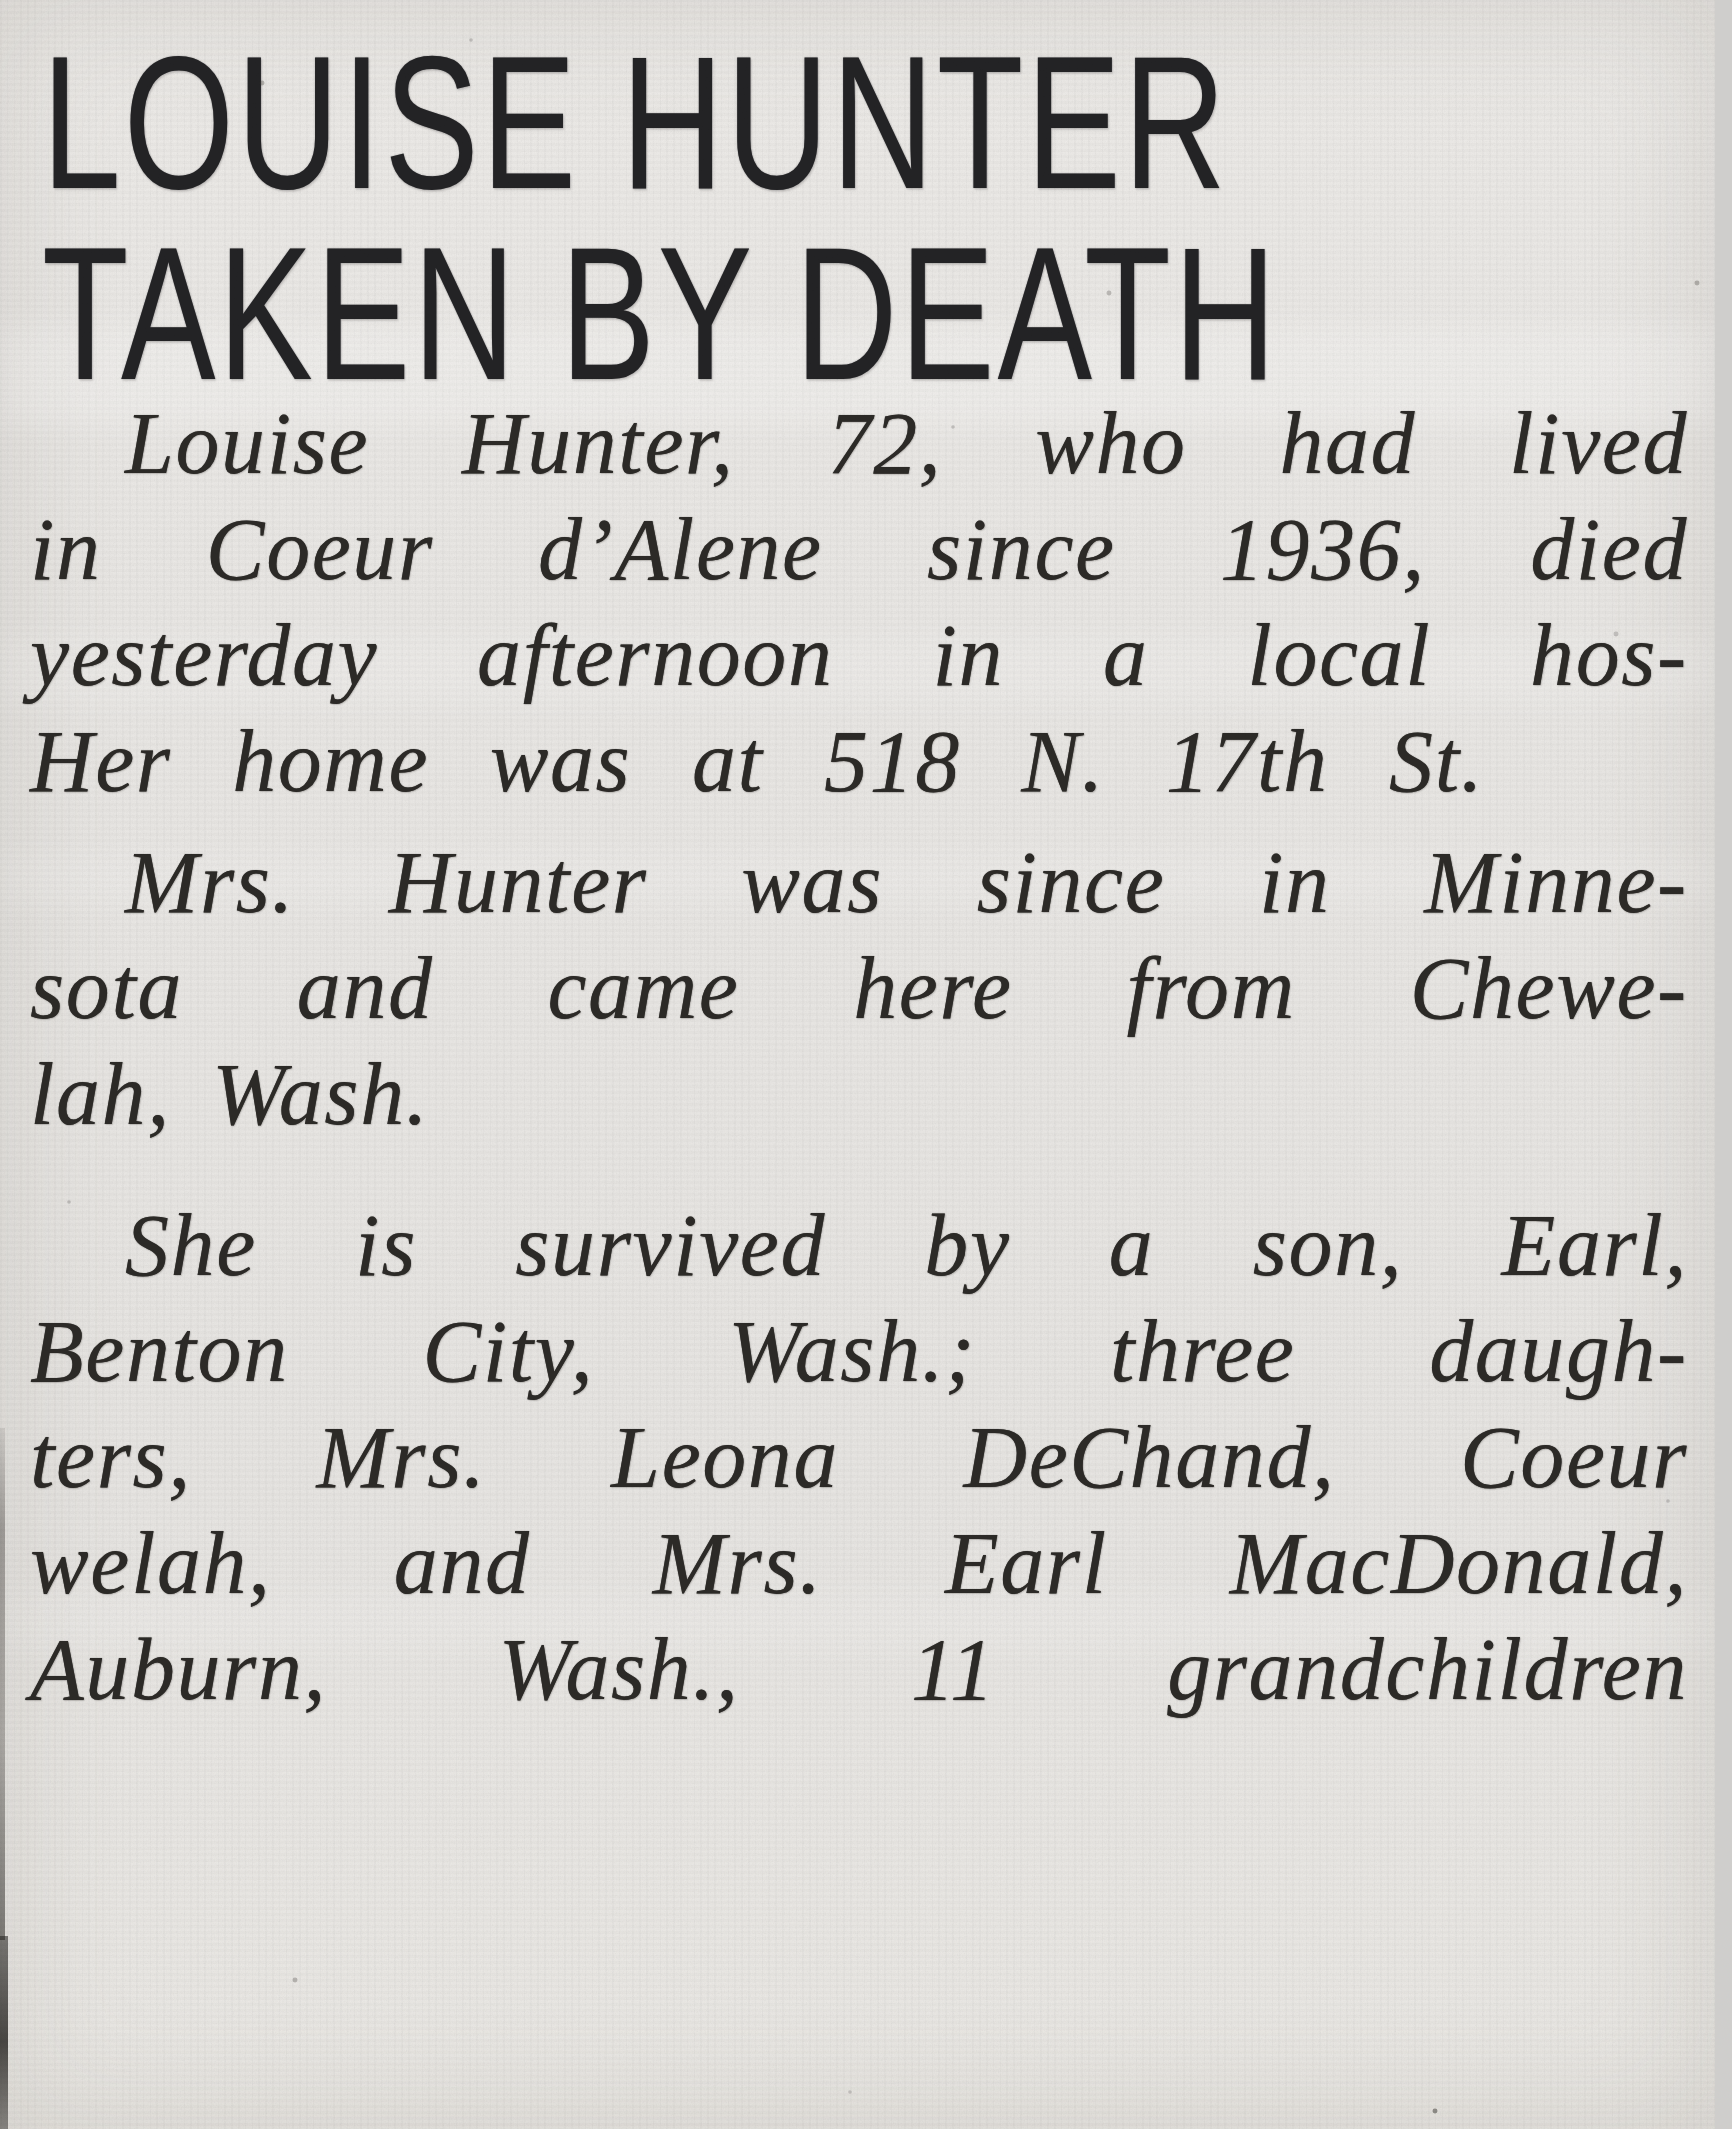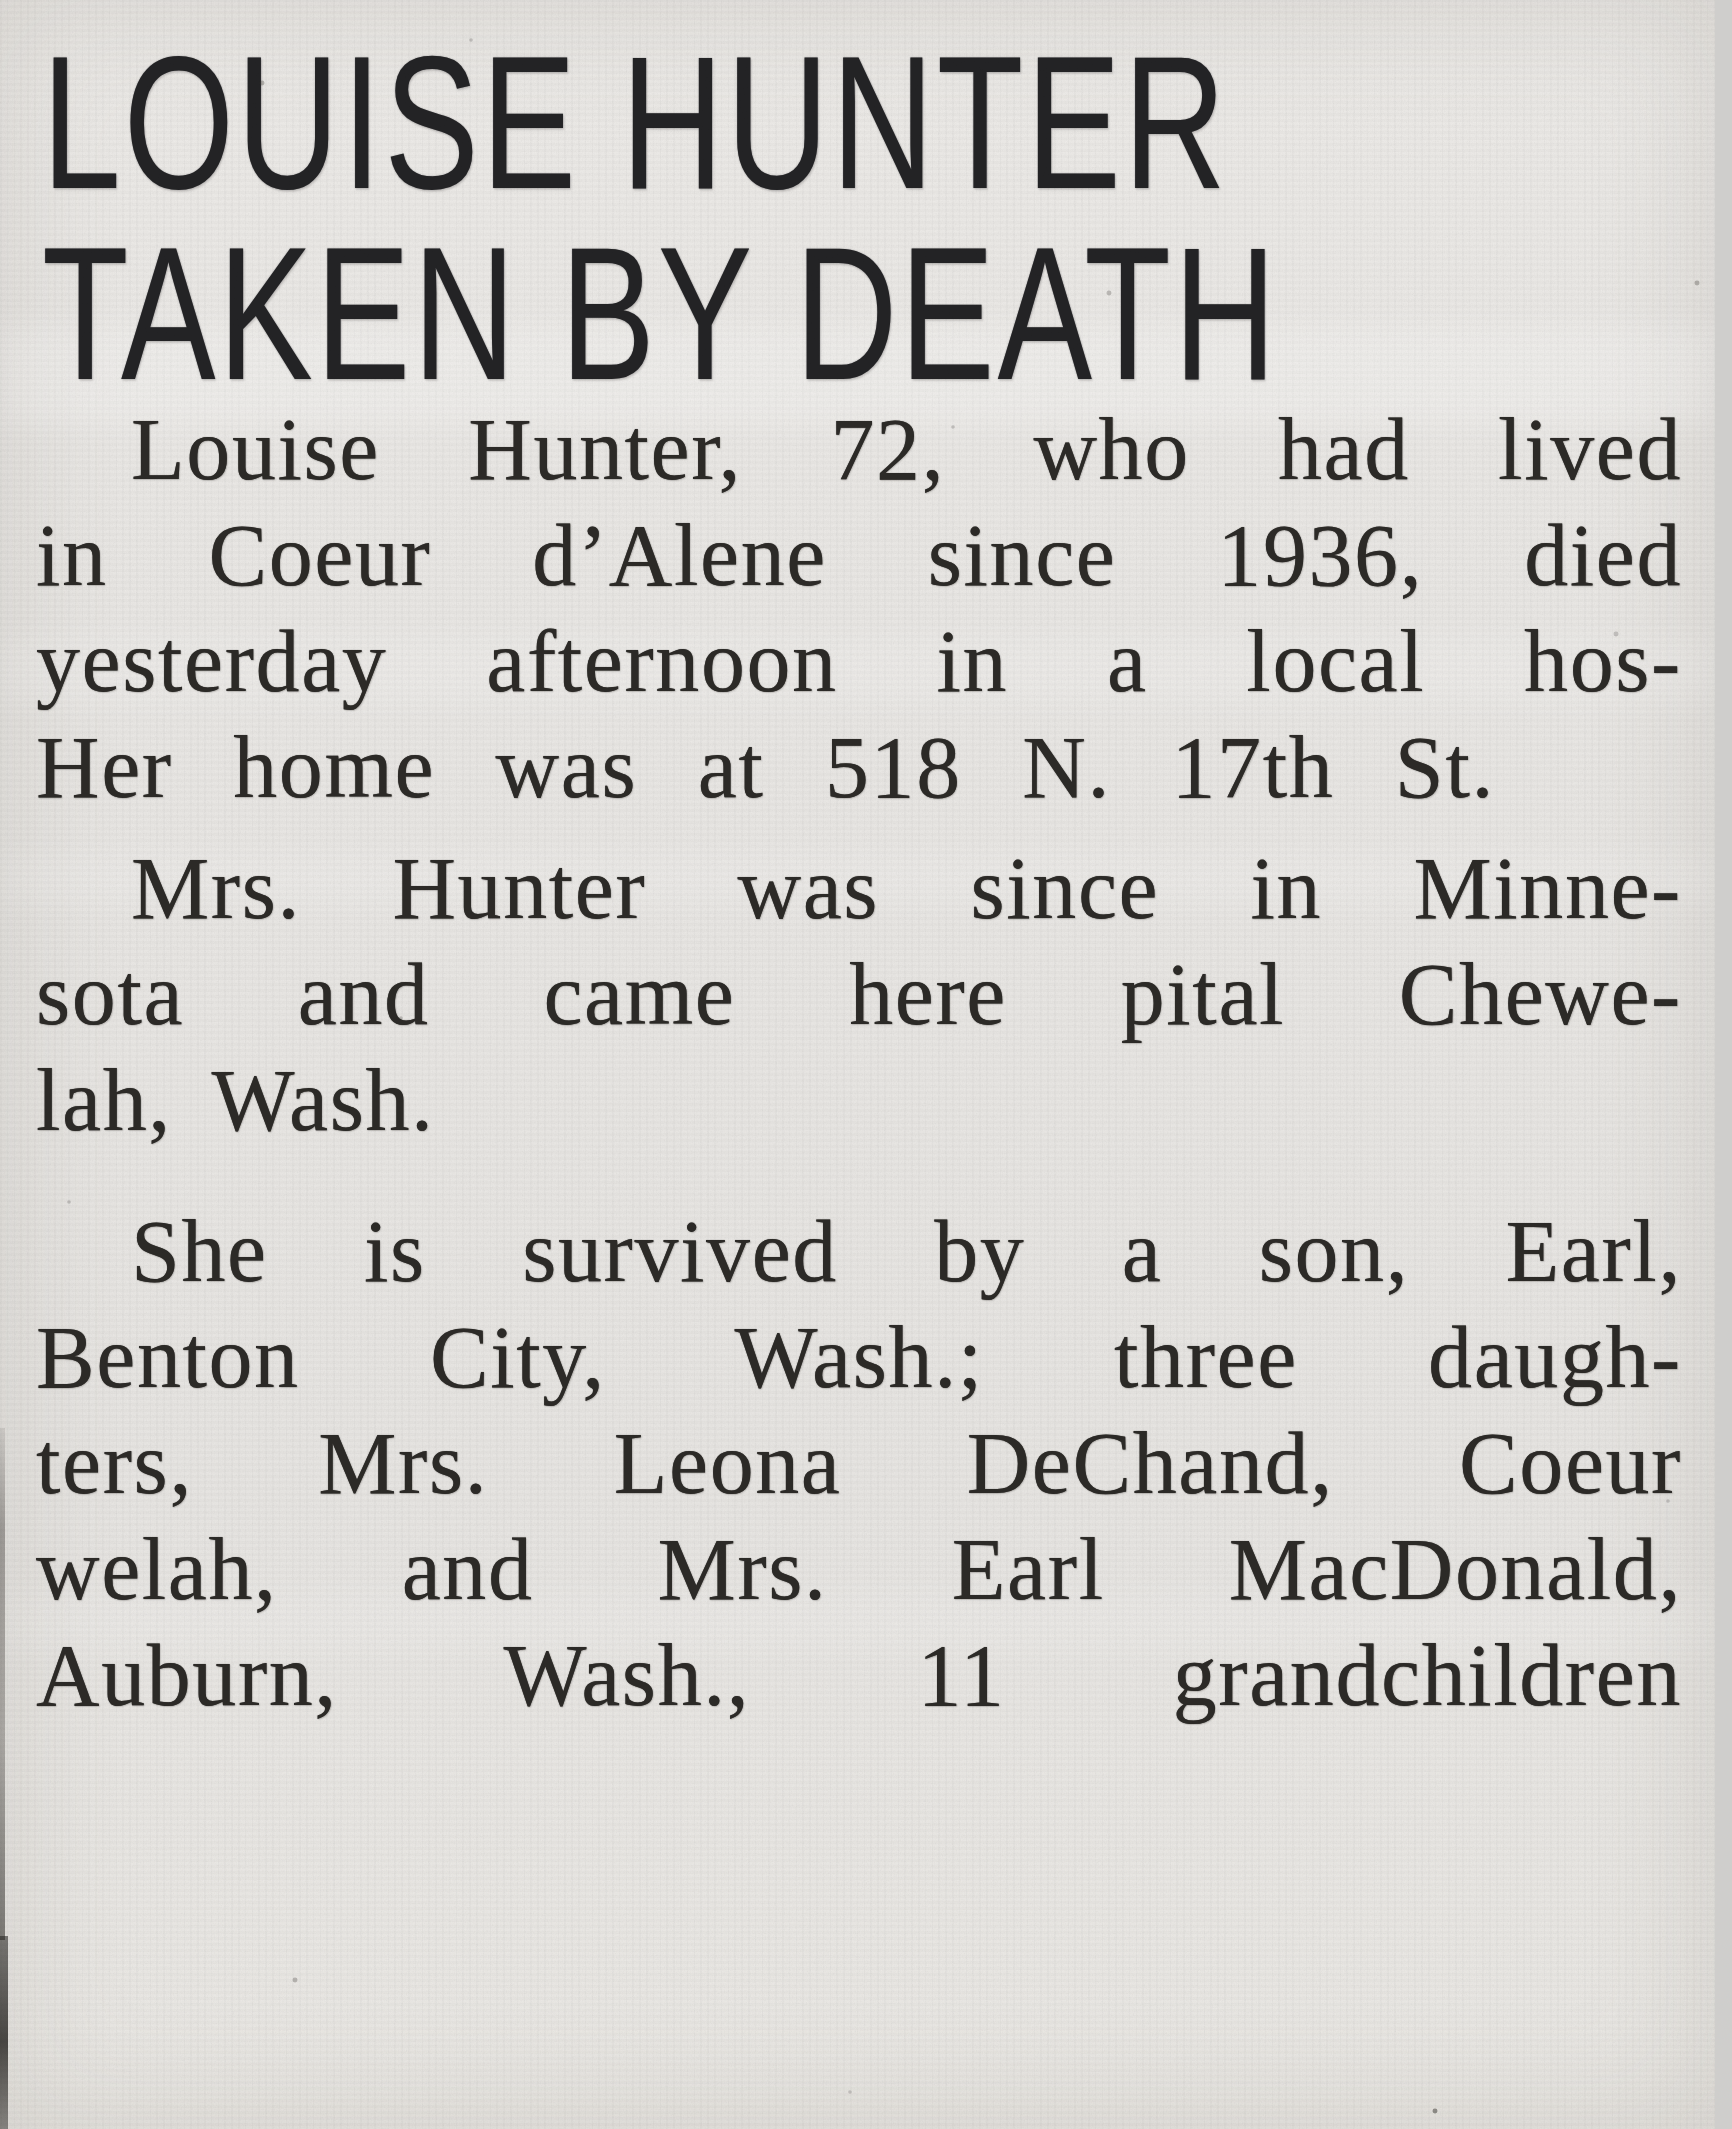--- a/index.html
+++ b/index.html
@@ -65,21 +65,21 @@
     right: 27px;
     top: 391px;
     font-family: "Liberation Serif", serif;
     font-size: 88px;
     line-height: 106px;
     color: #2c2a27;
     letter-spacing: 0.018em;
     word-spacing: 0.16em;
     text-shadow: 0 0 0.8px rgba(44,42,39,0.85), 0.8px 0.8px 1.5px rgba(70,66,60,0.22);
   }
-  .para { margin: 6px; }
+  .para { margin: 0; font-style: italic; }
   .para + .para { margin-top: 15px; }
   .para.gap-large { margin-top: 45px; }
   .line {
     text-align: justify;
     text-align-last: justify;
   }
   .line.indent { padding-left: 95px; }
   .line.last {
     text-align-last: left;
     word-spacing: 0.42em;
@@ -161,21 +161,21 @@
 
     <div class="para">
       <div class="line indent">Louise Hunter, 72, who had lived</div>
       <div class="line">in Coeur d’Alene since 1936, died</div>
       <div class="line">yesterday afternoon in a local hos-</div>
       <div class="line last">Her home was at 518 N. 17th St.</div>
     </div>
 
     <div class="para">
       <div class="line indent">Mrs. Hunter was since in Minne-</div>
-      <div class="line">sota and came here pital Chewe-</div>
+      <div class="line">sota and came here from Chewe-</div>
       <div class="line last short">lah, Wash.</div>
     </div>
 
     <div class="para gap-large">
       <div class="line indent">She is survived by a son, Earl,</div>
       <div class="line">Benton City, Wash.; three daugh-</div>
       <div class="line">ters, Mrs. Leona DeChand, Coeur</div>
       <div class="line">welah, and Mrs. Earl MacDonald,</div>
       <div class="line">Auburn, Wash., 11 grandchildren</div>
     </div>

